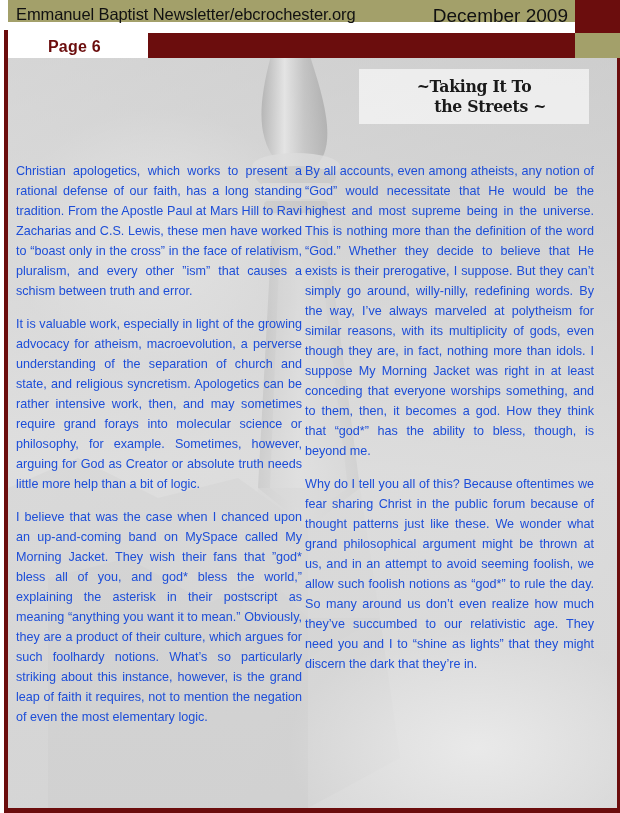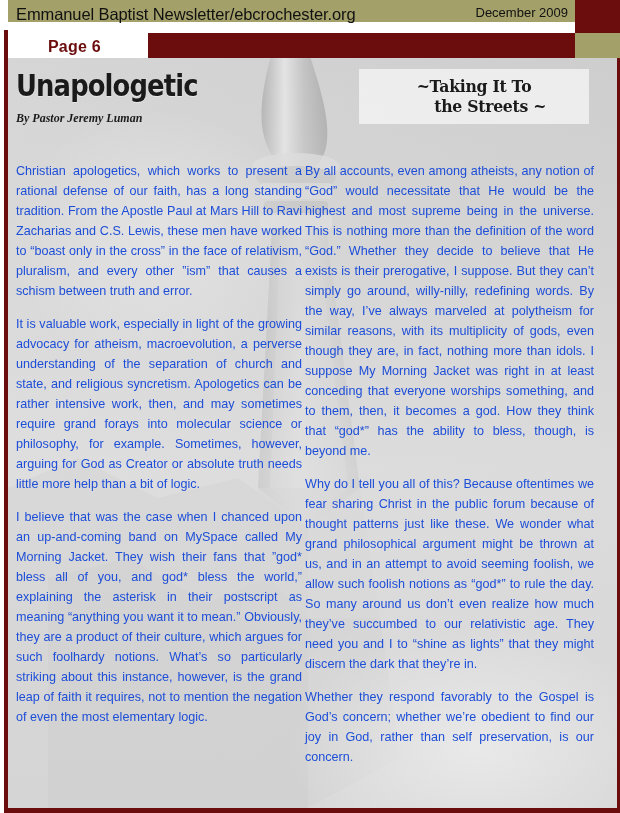--- a/index.html
+++ b/index.html
@@ -57,21 +57,21 @@
     position: absolute;
     left: 8px; top: 5px;
     font-size: 16.5px;
     color: #111111;
     letter-spacing: -0.1px;
     white-space: nowrap;
   }
   .masthead-date {
     position: absolute;
     right: 7px; top: 5px;
-    font-size: 13px;
+    font-size: 19px;
     color: #111111;
     white-space: nowrap;
   }
   .masthead-corner-red {
     position: absolute;
     left: 575px; top: 0;
     width: 45px; height: 33px;
     background: #6b0d0d;
     z-index: 30;
   }
@@ -277,41 +277,36 @@
         <ellipse cx="150" cy="180" rx="150" ry="130" fill="url(#glow)" opacity="0.6"></ellipse>
 
         <g opacity="0.13" fill="#3a3a3a" font-family="DejaVu Serif, serif" font-size="70" font-weight="bold">
           <text x="340" y="440" transform="rotate(-8 340 440)">​</text>
         </g>
       </svg>
     </div>
 
     <div class="bg-wash"></div>
 
-    <div class="article-head">
-      <div class="article-title">Unapologetic</div>
-      <div class="article-byline">By Pastor Jeremy Luman</div>
-    </div>
 
     <div class="series-box"></div>
     <div class="series-title">
       <span>~Taking It To</span>
       <span class="line2">the Streets ~</span>
     </div>
 
     <div class="columns">
       <div class="col left">
         <p>Christian apologetics, which works to present a rational defense of our faith, has a long standing tradition.  From the Apostle Paul at Mars Hill to Ravi Zacharias and C.S. Lewis, these men have worked to “boast only in the cross” in the face of relativism, pluralism, and every other ”ism” that causes a schism between truth and error.</p>
         <p>It is valuable work, especially in light of the growing advocacy for atheism, macroevolution, a perverse understanding of the separation of church and state, and religious syncretism.  Apologetics can be rather intensive work, then, and may sometimes require grand forays into molecular science or philosophy, for example.  Sometimes, however, arguing for God as Creator or absolute truth needs little more help than a bit of logic.</p>
         <p>I believe that was the case when I chanced upon an up-and-coming band on MySpace called My Morning Jacket.  They wish their fans that ”god* bless all of you, and god* bless the world,” explaining the asterisk in their postscript as meaning “anything you want it to mean.”  Obviously, they are a product of their culture, which argues for such foolhardy notions.  What’s so particularly striking about this instance, however, is the grand leap of faith it requires, not to mention the negation of even the most elementary logic.</p>
       </div>
       <div class="col right">
         <p>By all accounts, even among atheists, any notion of “God” would necessitate that He would be the highest and most supreme being in the universe.  This is nothing more than the definition of the word “God.”  Whether they decide to believe that He exists is their prerogative, I suppose.  But they can’t simply go around, willy-nilly, redefining words.  By the way, I’ve always marveled at polytheism for similar reasons, with its multiplicity of gods, even though they are, in fact, nothing more than idols.  I suppose My Morning Jacket was right in at least conceding that everyone worships something, and to them, then, it becomes a god.  How they think that “god*” has the ability to bless, though, is beyond me.</p>
         <p>Why do I tell you all of this?  Because oftentimes we fear sharing Christ in the public forum because of thought patterns just like these.  We wonder what grand philosophical argument might be thrown at us, and in an attempt to avoid seeming foolish, we allow such foolish notions as “god*” to rule the day.  So many around us don’t even realize how much they’ve succumbed to our relativistic age.  They need you and I to “shine as lights” that they might discern the dark that they’re in.</p>
-        <p>Whether they respond favorably to the Gospel is God’s concern; whether we’re obedient to find our joy in God, rather than self preservation, is our concern.</p>
       </div>
     </div>
   </div>
 
   <div class="masthead">
     <div class="masthead-inner">
       <div class="masthead-title">Emmanuel Baptist Newsletter/ebcrochester.org</div>
       <div class="masthead-date">December 2009</div>
     </div>
   </div>

